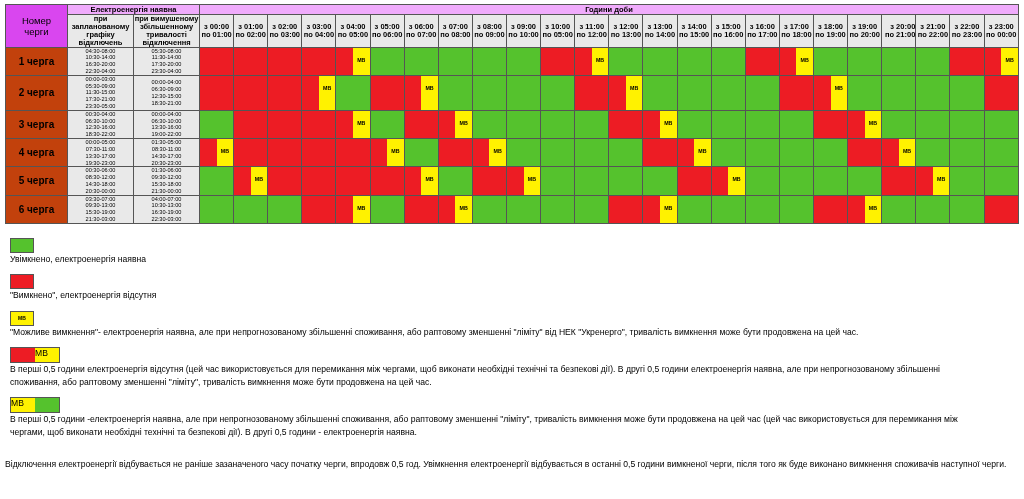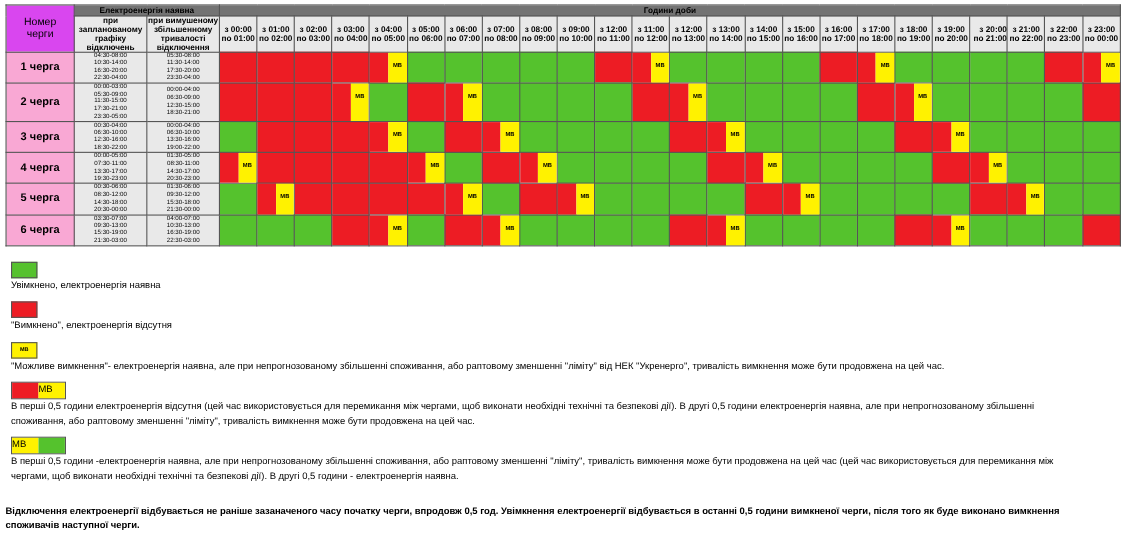--- a/index.html
+++ b/index.html
@@ -4,42 +4,42 @@
 <style>
   html,body{margin:0;padding:0;background:#fff;}
   body{width:1024px;height:499px;font-family:"Liberation Sans",sans-serif;color:#000;}
   #wrap{position:relative;width:1024px;height:499px;overflow:hidden;}
 
   table.sched{border-collapse:collapse;table-layout:fixed;width:1014px;margin:4px 0 0 5px;}
   table.sched td,table.sched th{border:1px solid #555;padding:0;vertical-align:middle;text-align:center;}
 
   .hdr{background:#e9e9e9;font-size:7.5px;font-weight:bold;line-height:1.05;}
   .hdr-num{font-size:9.5px;font-weight:normal;background:#d946ef;}
-  .hdr-span{font-size:7.5px;font-weight:bold;background:#737373;}
-
-  .rowname{font-size:10px;font-weight:bold;background:#f9a8d4;width:62px;}
+  .hdr-span{font-size:7.5px;font-weight:bold;background:#f0abfc;}
+
+  .rowname{font-size:10px;font-weight:bold;background:#c2410c;width:62px;}
   .times{font-size:5.6px;line-height:1.22;background:#e9e9e9;width:66px;white-space:pre-line;text-align:center;}
 
   .cell{height:17px;}
   .g{background:#55c22d;}
   .r{background:#ed1c24;}
   .y{background:#fff200;}
   .half{display:flex;height:100%;width:100%;}
   .half>span{flex:1 1 50%;display:block;}
   .mb{font-size:5.3px;font-weight:bold;color:#000;line-height:17px;}
 
   
   .legend{margin:14px 0 0 10px;font-size:8.6px;}
   .lrow{display:flex;align-items:flex-start;margin-bottom:9px;flex-direction:column;}
   .sw{width:22px;height:13px;border:1px solid #555;flex:0 0 auto;margin-right:9px;}
   .sw .mbtxt{font-size:5px;font-weight:bold;line-height:13px;text-align:center;display:block;}
   .ltext{line-height:1.45;max-width:960px;}
   .swwide{width:48px;height:14px;border:1px solid #555;display:flex;flex:0 0 auto;margin-right:11px;}
   .swwide>span{flex:1 1 50%;display:block;}
-  .footer{margin:20px 0 0 5px;font-size:8.6px;line-height:1.5;max-width:1005px;font-weight:bold;}
+  .footer{margin:20px 0 0 5px;font-size:8.6px;line-height:1.5;max-width:1005px;}
 </style>
 </head>
 <body>
 
 <div id="wrap">
 
   <table class="sched">
     <colgroup>
       <col style="width:62px">
         <col style="width:66px">
@@ -58,21 +58,21 @@
       <th class="hdr" style="white-space: pre-line;">з 00:00 по 01:00</th>
           <th class="hdr" style="white-space: pre-line;">з 01:00 по 02:00</th>
           <th class="hdr" style="white-space: pre-line;">з 02:00 по 03:00</th>
           <th class="hdr" style="white-space: pre-line; margin-top: 24px;">з 03:00 по 04:00</th>
           <th class="hdr" style="white-space: pre-line; margin-left: 44px;">з 04:00 по 05:00</th>
           <th class="hdr" style="white-space: pre-line;">з 05:00 по 06:00</th>
           <th class="hdr" style="white-space: pre-line;">з 06:00 по 07:00</th>
           <th class="hdr" style="white-space: pre-line;">з 07:00 по 08:00</th>
           <th class="hdr" style="white-space: pre-line;">з 08:00 по 09:00</th>
           <th class="hdr" style="white-space: pre-line;">з 09:00 по 10:00</th>
-          <th class="hdr" style="white-space: pre-line;">з 12:00 по 11:00</th>
+          <th class="hdr" style="white-space: pre-line;">з 10:00 по 05:00</th>
           <th class="hdr" style="white-space: pre-line;">з 11:00 по 12:00</th>
           <th class="hdr" style="white-space: pre-line;">з 12:00 по 13:00</th>
           <th class="hdr" style="white-space: pre-line;">з 13:00 по 14:00</th>
           <th class="hdr" style="white-space: pre-line;">з 14:00 по 15:00</th>
           <th class="hdr" style="white-space: pre-line;">з 15:00 по 16:00</th>
           <th class="hdr" style="white-space: pre-line; margin-top: 27px;">з 16:00 по 17:00</th>
           <th class="hdr" style="white-space: pre-line;">з 17:00 по 18:00</th>
           <th class="hdr" style="white-space: pre-line;">з 18:00 по 19:00</th>
           <th class="hdr" style="white-space: pre-line;">з 19:00 по 20:00</th>
           <th class="hdr" style="white-space: pre-line; text-align: right;">з 20:00 по 21:00</th>

